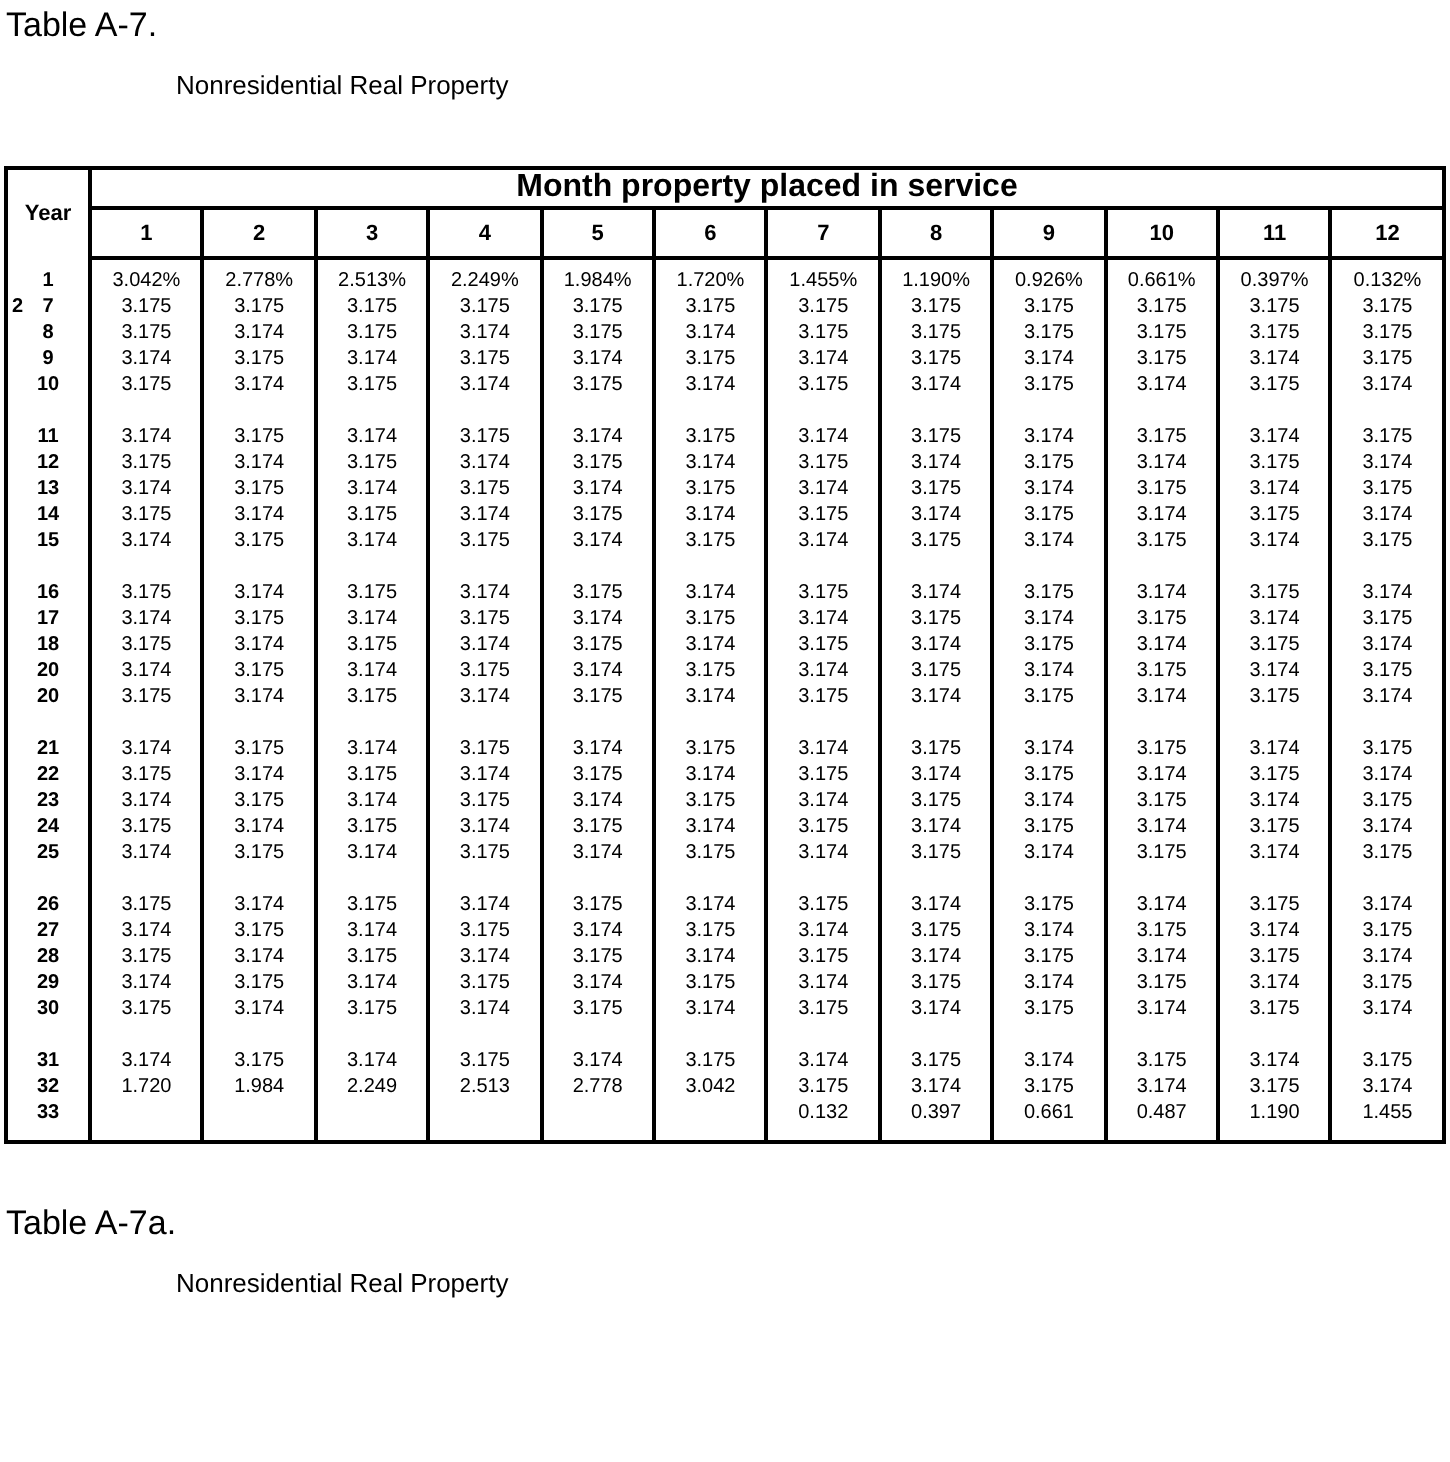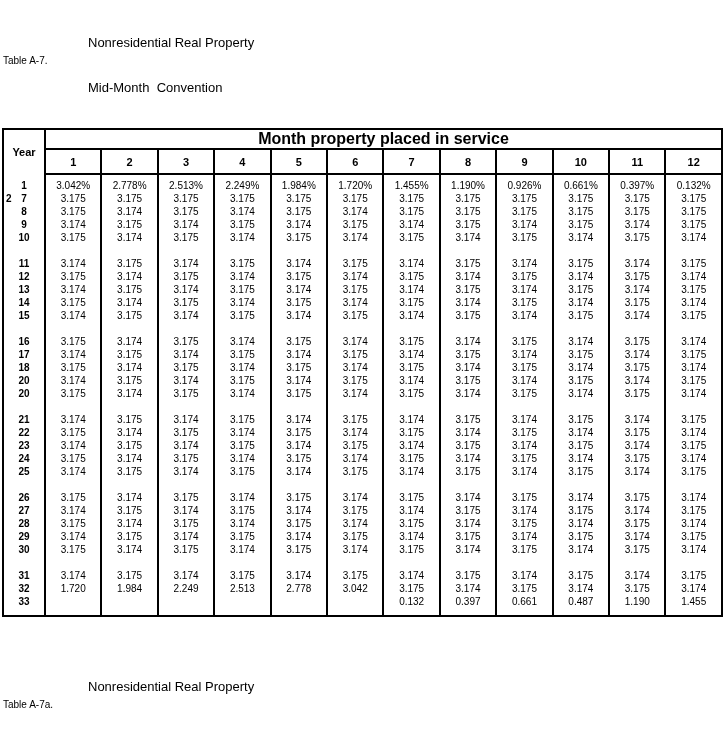--- a/index.html
+++ b/index.html
@@ -5,21 +5,21 @@
   * { box-sizing: border-box; }
   html, body { margin: 0; padding: 0; }
   body {
     width: 725px; height: 731px;
     background: #ffffff; color: #000000;
     font-family: "Liberation Sans", sans-serif;
     overflow: hidden;
   }
   .doc { width: 725px; }
   .title-block { display: flex; align-items: flex-start; padding: 5px 0 3px 3px; }
-  .table-label { width: 85px; font-size: 10px; font-weight: normal; line-height: 15px; white-space: pre; margin-top: 48px; }
+  .table-label { width: 85px; font-size: 17px; font-weight: normal; line-height: 15px; white-space: pre; }
   .title-lines { font-weight: normal; font-size: 13px; line-height: 15px; white-space: pre; }
   .section-2 { margin-top: 27px; }
 
   table.rate-table {
     border-collapse: collapse; table-layout: fixed;
     width: 721px; margin-left: 2px;
     border: 2px solid #000;
   }
   table.rate-table th, table.rate-table td {
     border-left: 2px solid #000; border-right: 2px solid #000;
@@ -38,21 +38,20 @@
 </head>
 <body>
 
 <div class="doc">
 
   <section>
     <div class="title-block">
       <div class="table-label">Table A-7.</div>
       <div class="title-lines">
         <div>Nonresidential Real Property</div>
-        <div>Mid-Month  Convention</div>
       </div>
     </div>
     <table class="rate-table">
         <colgroup>
           <col style="width: 42px;">
           <col>
           <col>
           <col>
           <col>
           <col>

